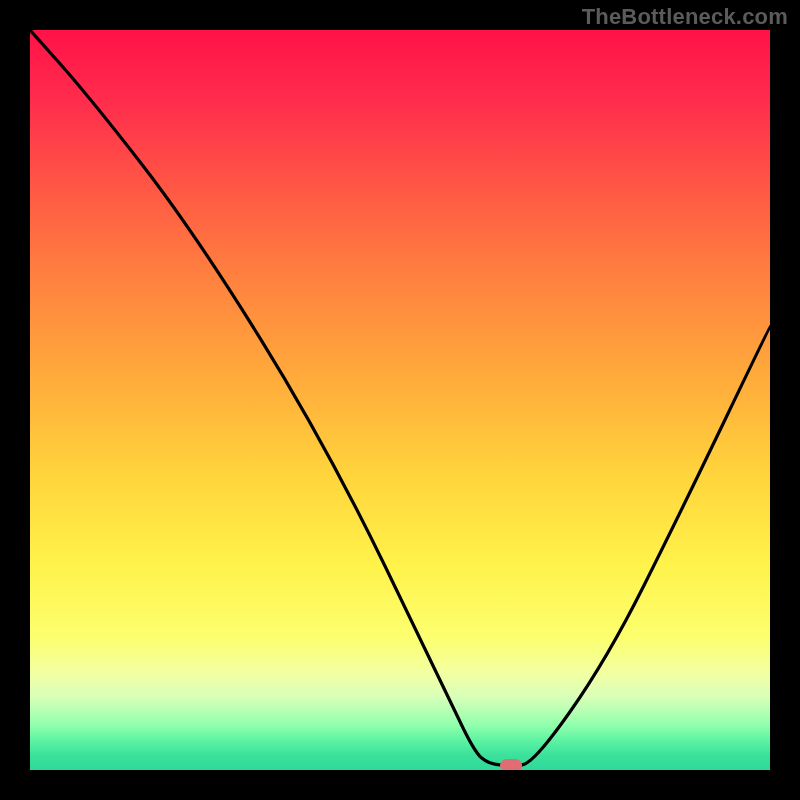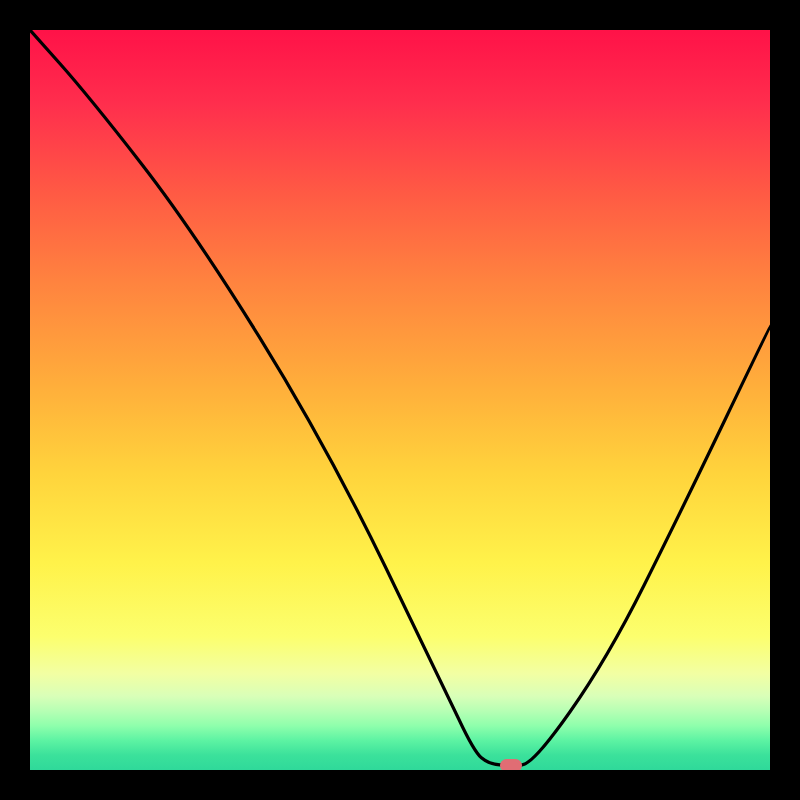--- a/index.html
+++ b/index.html
@@ -70,20 +70,21 @@
     position: absolute;
     z-index: 3;
     border-radius: 7px;
     background: #e06d74;
   }
 </style>
 </head>
 <body>
 
 <div class="frame">
+  <div class="watermark">TheBottleneck.com</div>
 
   <div class="plot-area">
     <div class="gradient"></div>
     <svg class="curve" width="740" height="740" viewBox="0 0 740 740">
       <path id="curve-path" d="M 0.0 0.0 Q 0.0 0.0 29.6 33.3 Q 59.2 66.6 111.0 133.2 Q 162.8 199.8 229.4 307.1 Q 296.0 414.4 355.2 536.5 Q 414.4 658.6 429.2 690.0 Q 444.0 721.5 451.4 727.8 Q 458.8 734.1 469.9 734.8 Q 481.0 735.6 492.1 734.8 Q 503.2 734.1 540.2 681.5 Q 577.2 629.0 614.2 555.0 Q 651.2 481.0 695.6 388.5 T 740.0 296.0" fill="none" stroke="#000" stroke-width="3.2" stroke-linejoin="round" stroke-linecap="round"></path>
     </svg>
     <div id="marker" class="marker" style="width: 22px; height: 13px; left: 470px; top: 729.06px;"></div>
   </div>
 </div>
 

